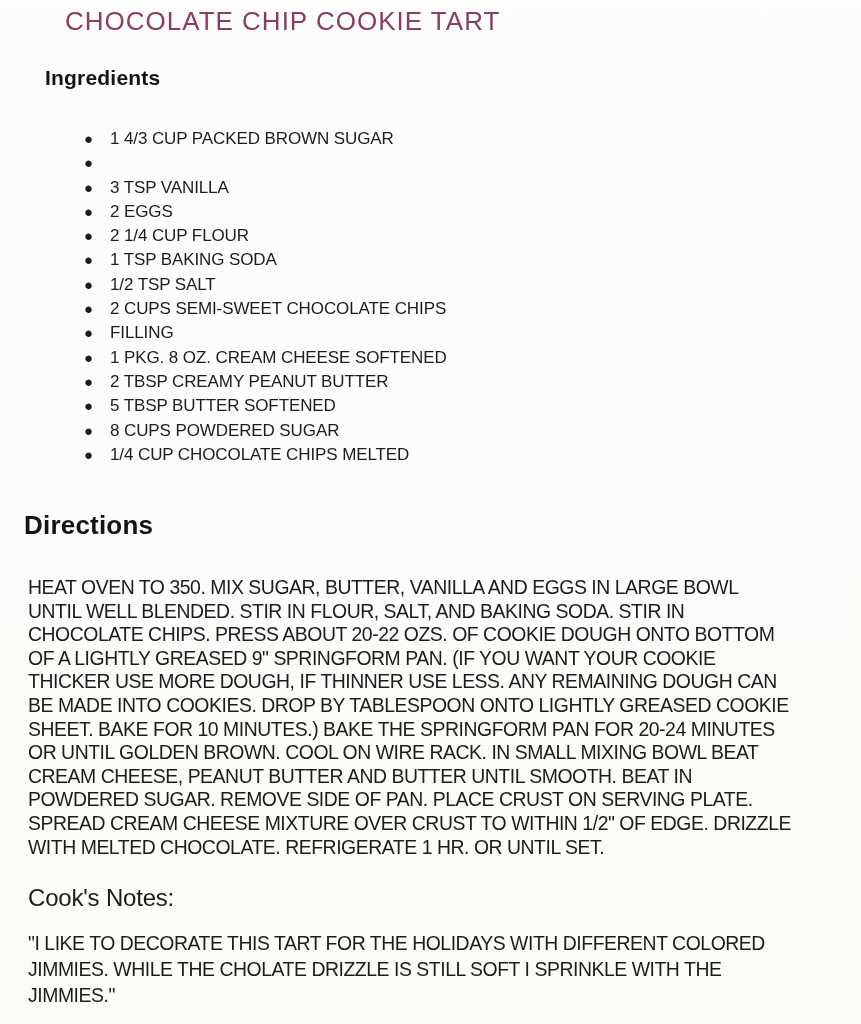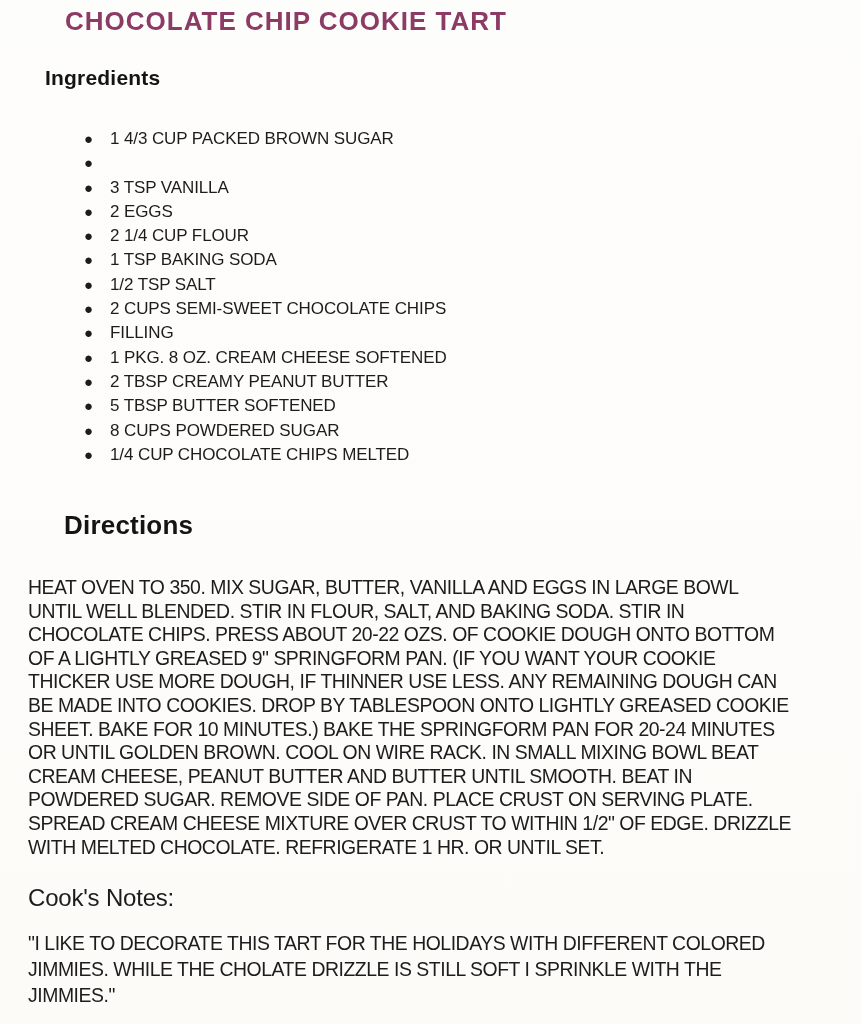--- a/index.html
+++ b/index.html
@@ -18,21 +18,21 @@
     position: relative;
     width: 861px;
     height: 1024px;
     background: linear-gradient(180deg, #fdfdfc 0%, #fdfcfa 55%, #fcfbf7 100%);
   }
   .recipe-title {
     position: absolute;
     left: 65px;
     top: 6px;
     font-size: 26px;
-    font-weight: 700;
+    font-weight: 400;
     letter-spacing: 1px;
     color: #8b3b64;
     margin: 0;
   }
   .section-heading {
     position: absolute;
     margin: 0;
     font-weight: 700;
     color: #141414;
   }
@@ -41,21 +41,20 @@
     top: 66px;
     font-size: 21px;
     letter-spacing: 0.2px;
     text-align: center;
   }
   .directions-heading {
     left: 24px;
     top: 510px;
     font-size: 26px;
     letter-spacing: 0.2px;
-    margin-left: 40px;
   }
   .ingredients-list {
     position: absolute;
     left: 84px;
     top: 127px;
     margin: 0;
     padding: 0;
     list-style: none;
     font-size: 17px;
     letter-spacing: -0.1px;

